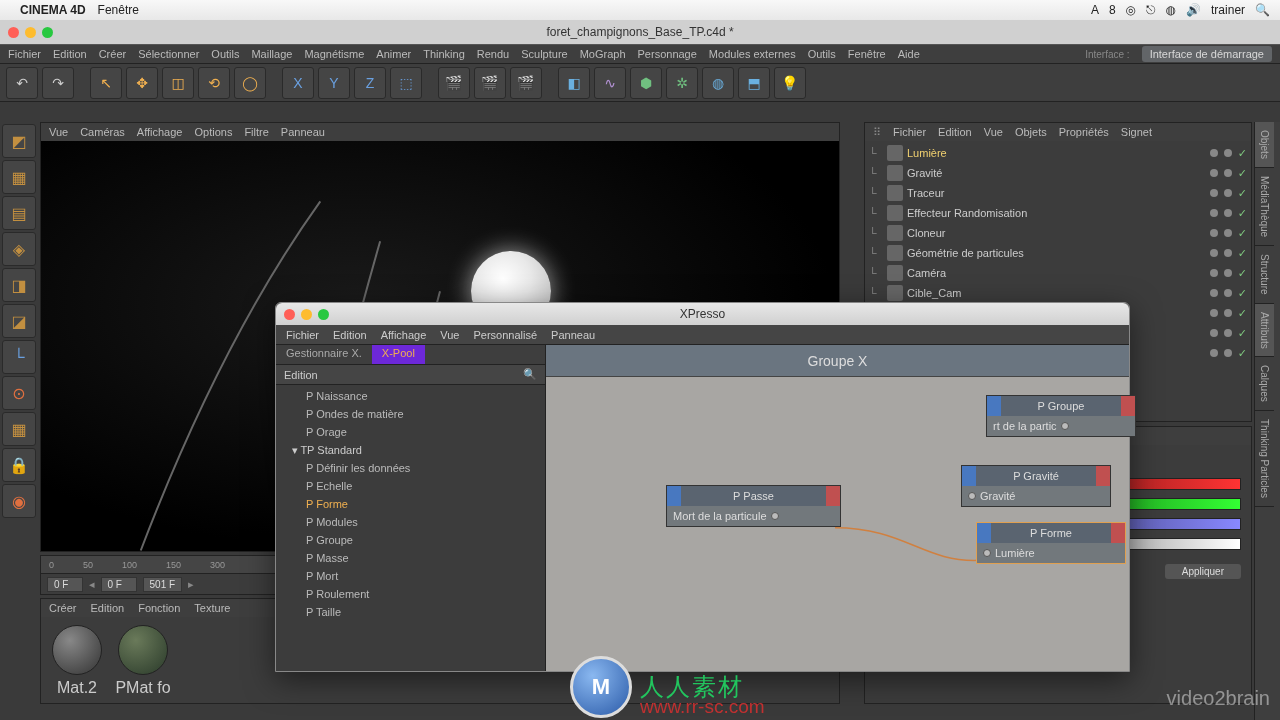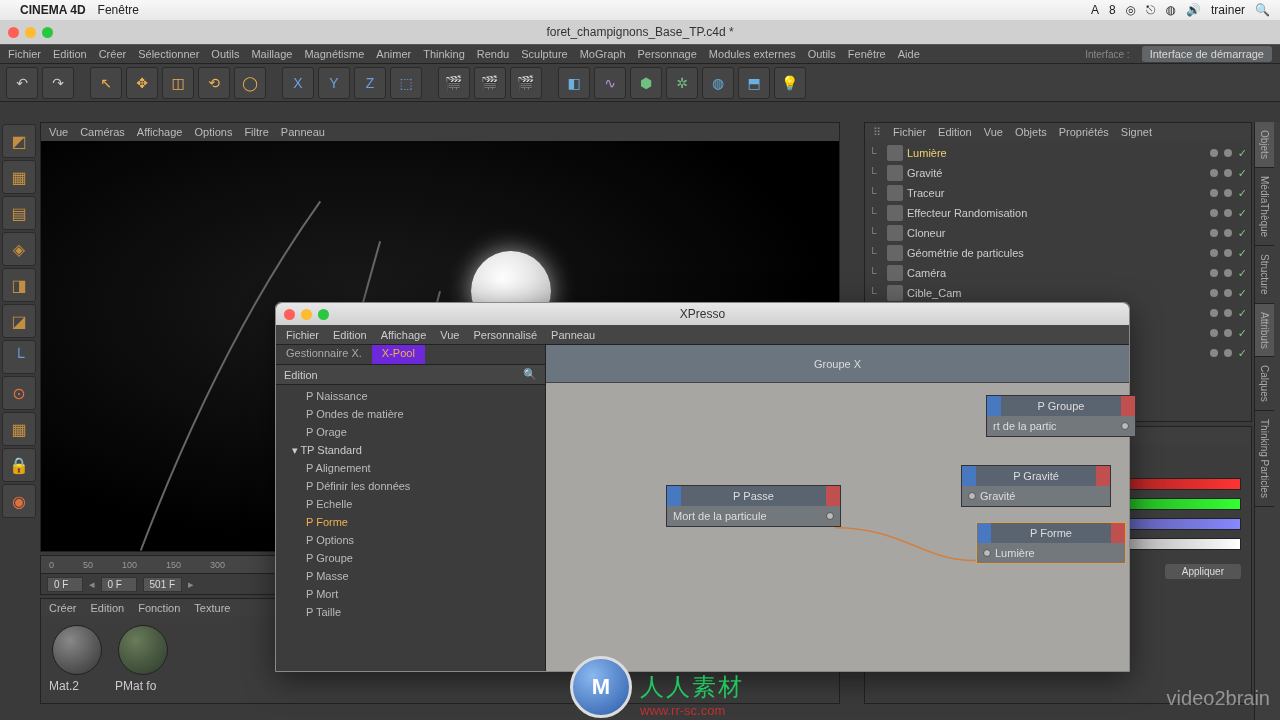--- a/index.html
+++ b/index.html
@@ -44,21 +44,21 @@
 
 .timeline{position:absolute; left:40px; top:433px; width:800px; height:40px; background:#3c3c3c; border:1px solid #222}
 .ruler{height:18px; background:#454545; border-bottom:1px solid #222; display:flex; align-items:center; padding:0 8px; font-size:9px; color:#999; gap:29px}
 .tc-row{display:flex;align-items:center;height:20px;padding:0 6px;gap:6px}
 .num-field{background:#555; border:1px solid #333; padding:1px 6px; font-size:10px; color:#ddd; min-width:36px}
 
 
 .materials{position:absolute; left:40px; top:476px; width:800px; bottom:16px; background:#3c3c3c; border:1px solid #222}
 .mat-menu{height:18px; background:#3e3e3e; display:flex; gap:14px; padding:0 8px; align-items:center; color:#bbb; font-size:11px}
 .mat-grid{display:flex; gap:10px; padding:8px}
-.mat-cell{width:56px; font-size:12px; color:#ccc}
+.mat-cell{width:56px; text-align:center; font-size:16px; color:#ccc}
 .mat-ball{width:50px;height:50px;border-radius:50%;background:radial-gradient(circle at 35% 30%,#888,#333);margin:0 auto 4px;border:1px solid #222}
 
 
 .objects{position:absolute; right:28px; top:0; width:388px; height:300px; background:#3c3c3c; border:1px solid #222}
 .panel-menu{height:18px; background:#3e3e3e; display:flex; gap:12px; padding:0 8px; align-items:center; color:#bbb; font-size:11px}
 .obj-tree{padding:2px 0; overflow:hidden}
 .obj-row{display:flex; align-items:center; height:20px; padding:0 4px; gap:4px}
 .obj-row .icon{width:16px;height:16px;background:#666;border-radius:2px;flex-shrink:0}
 .obj-row .name{flex:1; color:#ccc; font-size:11px}
 .obj-row.sel .name{color:#f0d070}
@@ -87,40 +87,40 @@
 .xp-left{width:270px;background:#3c3c3c;border-right:1px solid #222;display:flex;flex-direction:column}
 .xp-tabs{display:flex;height:20px;background:#3e3e3e;border-bottom:1px solid #222}
 .xp-tab{padding:2px 10px;font-size:11px;color:#aaa}
 .xp-tab.active{background:#6d28d9;color:#f0b050}
 .xp-search{height:20px;background:#454545;border-bottom:1px solid #222;display:flex;align-items:center;padding:0 8px;color:#ccc;font-size:11px;justify-content:space-between}
 .xp-tree{flex:1;overflow:hidden;padding:2px 0}
 .xt-row{height:18px;display:flex;align-items:center;padding-left:30px;color:#bbb;font-size:11px}
 .xt-row.group{padding-left:16px;color:#ccc}
 .xt-row.sel{color:#f0b050}
 .xp-graph{flex:1;background:#a8a6a3;position:relative}
-.gx-title{position:absolute;top:0;left:0;right:0;height:38px;background:#6a7580;display:flex;align-items:center;justify-content:center;color:#ddd;font-size:11px;border-bottom:1px solid #444}
+.gx-title{position:absolute;top:0;left:0;right:0;height:32px;background:#6a7580;display:flex;align-items:center;justify-content:center;color:#ddd;font-size:14px;border-bottom:1px solid #444}
 .node{position:absolute;min-width:150px;border:1px solid #333;font-size:11px;color:#ddd}
 .node-head{height:20px;display:flex}
 .nh-l{width:14px;background:#4878c0}
 .nh-c{flex:1;background:#5a6470;display:flex;align-items:center;justify-content:center}
 .nh-r{width:14px;background:#c05050}
 .node-body{background:#72787c}
 .port{height:20px;display:flex;align-items:center;padding:0 6px;gap:4px}
-.port.out{justify-content:space-between}
+.port.out{justify-content:flex-start}
 .port-dot{width:8px;height:8px;border-radius:50%;background:#bbb;border:1px solid #555}
 
 
 .status{position:absolute;left:0;right:0;bottom:0;height:16px;background:#2f3a44;color:#9ab;font-size:10px;display:flex;align-items:center;padding:0 8px}
 
 
 .watermark{position:absolute; right:10px; bottom:10px; color:rgba(255,255,255,.45); font-size:20px; z-index:200}
 .wm-badge{position:absolute; left:570px; bottom:2px; z-index:200; display:flex; align-items:center; gap:8px}
 .wm-circle{width:62px;height:62px;border-radius:50%;background:radial-gradient(circle at 35% 30%,#8ab8f0,#2a5aa8);border:3px solid #ddd;display:flex;align-items:center;justify-content:center;color:#fff;font-weight:bold;font-size:22px}
 .wm-text{color:#22c55e;font-size:24px;font-weight:normal;letter-spacing:2px}
-.wm-url{position:absolute;left:640px;bottom:2px;color:#c03030;font-size:13px;z-index:201}
+.wm-url{position:absolute;left:640px;bottom:2px;color:#c03030;font-size:19px;z-index:201}
 
 svg.curve{position:absolute;top:0;left:0;width:100%;height:100%;pointer-events:none}
 </style>
 </head>
 <body>
 
 <div class="mac-bar">
   <span class="apple"></span>
   <span class="app">CINEMA 4D</span>
   <span class="menu-item">Fenêtre</span>
@@ -461,28 +461,28 @@
       </div>
       <div class="xp-search">
         <span>Edition</span>
         <span>🔍</span>
       </div>
       <div class="xp-tree" id="xp-tree">
           <div class="xt-row">P Naissance</div>
           <div class="xt-row">P Ondes de matière</div>
           <div class="xt-row">P Orage</div>
           <div class="xt-row group">▾ TP Standard</div>
-          <div class="xt-row">P Alignement</div>
           <div class="xt-row">P Définir les données</div>
           <div class="xt-row">P Echelle</div>
           <div class="xt-row sel">P Forme</div>
-          <div class="xt-row">P Options</div>
+          <div class="xt-row">P Modules</div>
           <div class="xt-row">P Groupe</div>
           <div class="xt-row">P Masse</div>
           <div class="xt-row">P Mort</div>
+          <div class="xt-row">P Roulement</div>
           <div class="xt-row">P Taille</div>
         </div>
     </div>
     <div class="xp-graph">
       <div class="gx-title">Groupe X</div>
       <svg class="curve" viewBox="0 0 585 330">
           <path d="M290 185 C 360 185 380 220 435 218" stroke="#d08040" fill="none" stroke-width="1.5"></path>
         </svg>
 
       <div class="node" style="left:120px;top:140px;width:175px">

